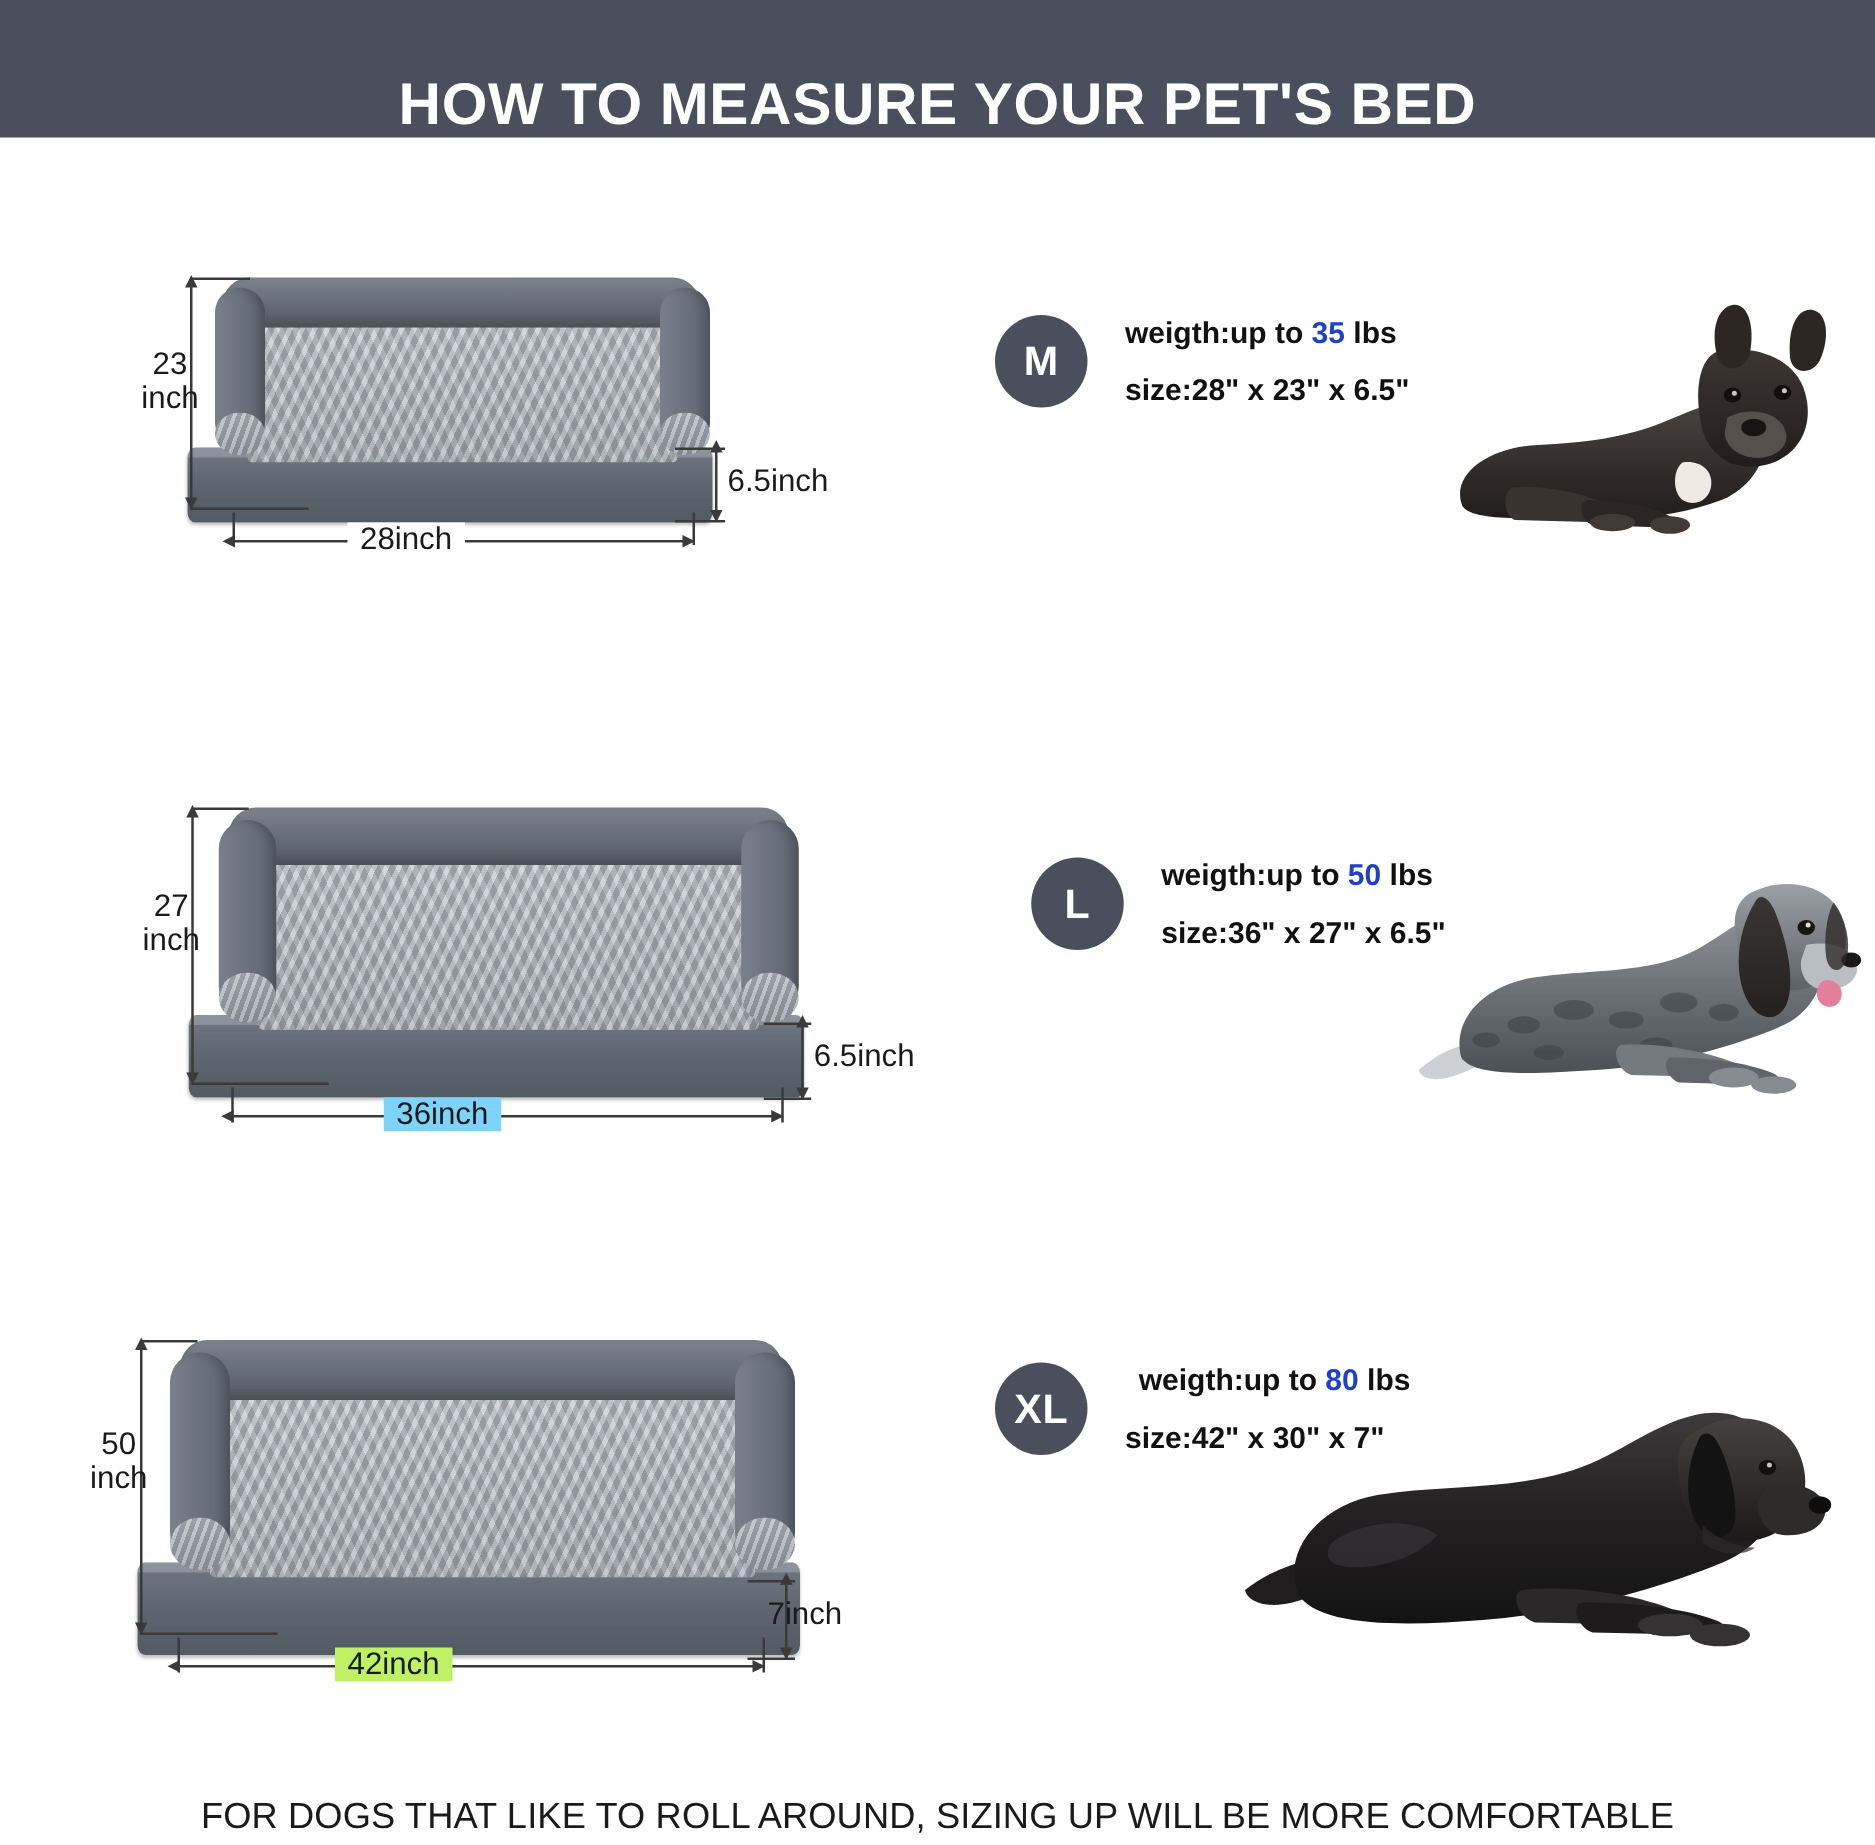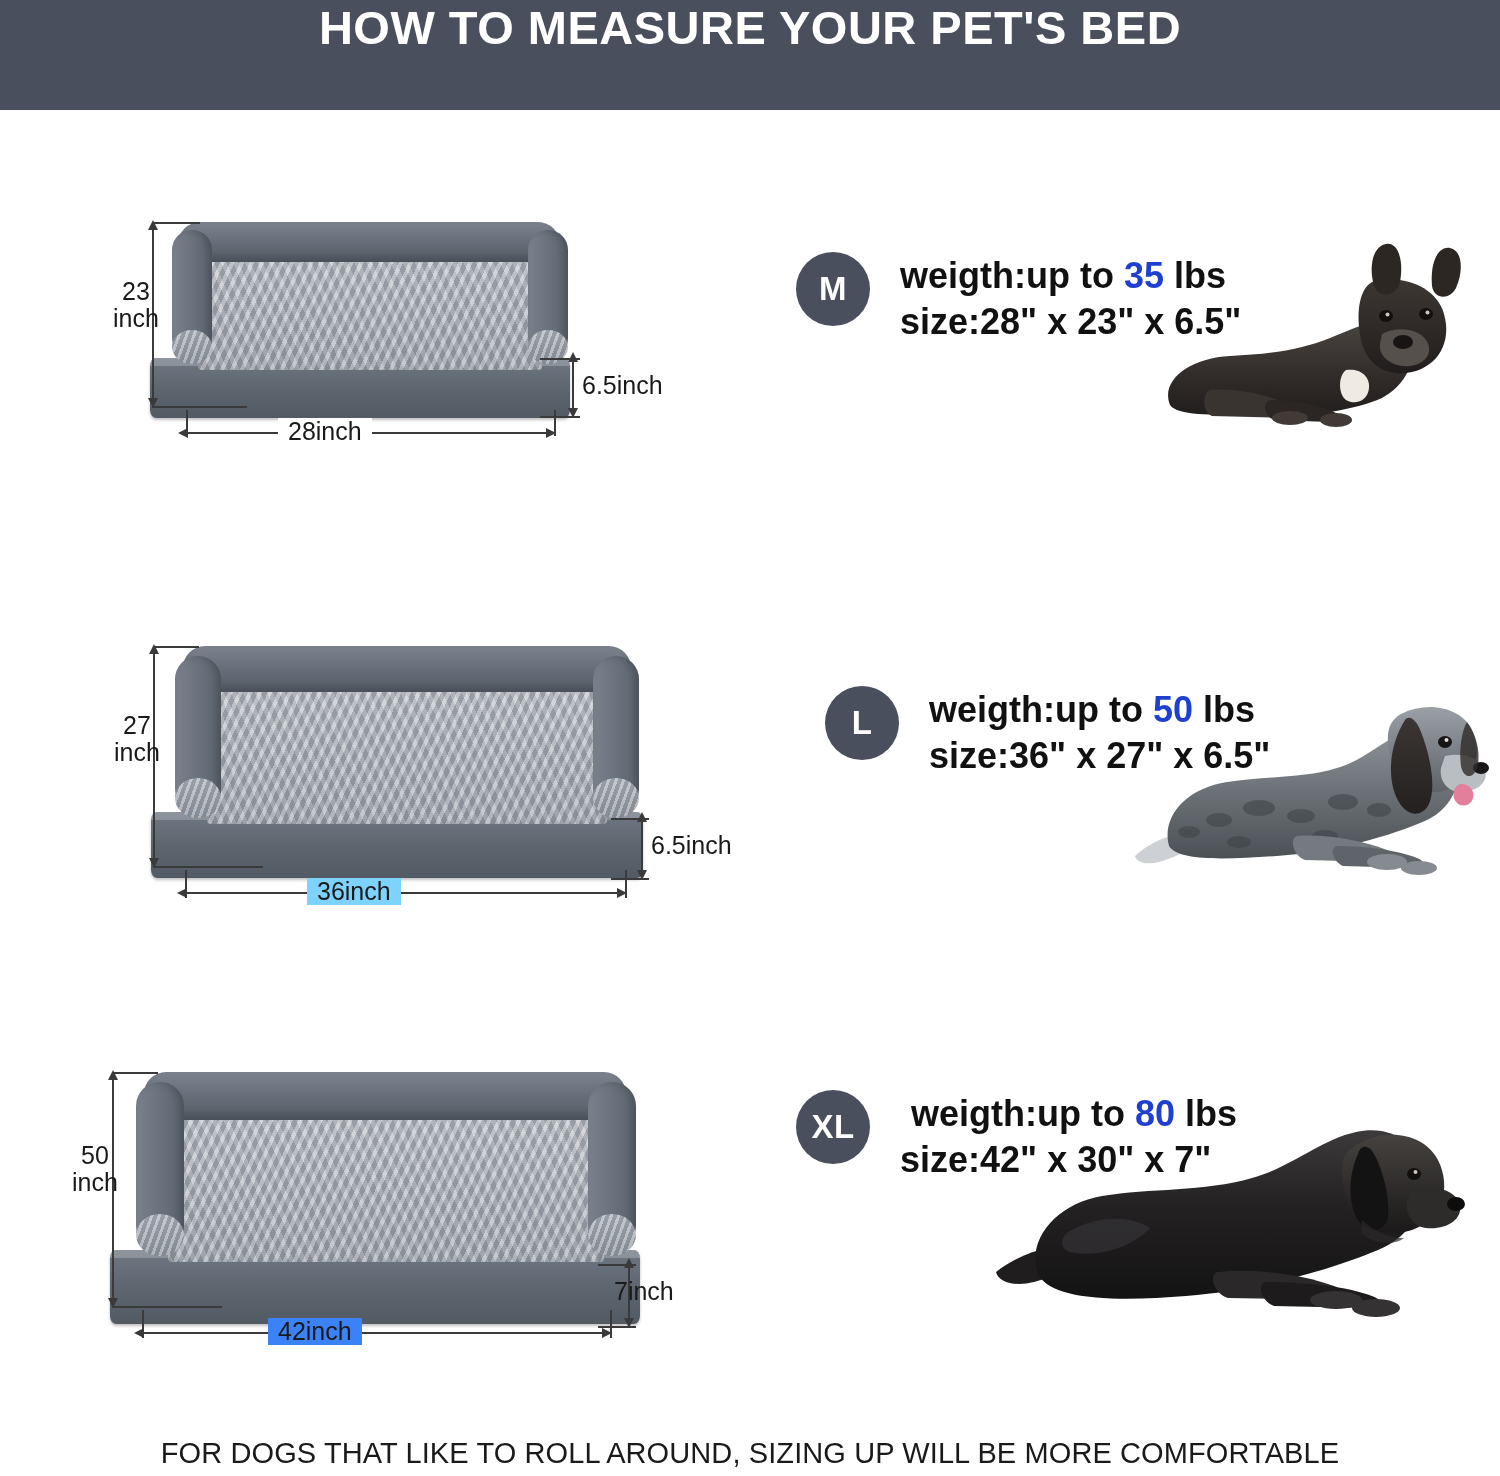--- a/index.html
+++ b/index.html
@@ -15,21 +15,21 @@
     overflow: hidden;
     position: relative;
   }
 
   
   .header {
     width: 1500px;
     height: 110px;
     background: #4a4f5e;
     display: flex;
-    align-items: flex-start;
+    align-items: flex-end;
     justify-content: center;
     box-sizing: border-box;
   }
   .header-title {
     color: #ffffff;
     font-size: 47px;
     font-weight: bold;
     letter-spacing: 0.5px;
     white-space: nowrap;
   }
@@ -154,21 +154,21 @@
     color: #ffffff;
     display: flex;
     align-items: center;
     justify-content: center;
     font-size: 33px;
     font-weight: bold;
     letter-spacing: 0.5px;
   }
   .spec {
     position: absolute;
-    font-size: 36px;
+    font-size: 24px;
     font-weight: bold;
     color: #111111;
     white-space: nowrap;
     line-height: 1.45;
   }
   .spec .hl {
     color: #1f3fd0;
     font-weight: bold;
   }
 
@@ -409,21 +409,21 @@
     <div class="dim-label two-line" style="left:62px; top:160px; width:66px;">
       <span>50</span><br>
       <span>inch</span>
     </div>
 
     <div class="dim-line dim-h" style="left:142px; top:350px; width:468px;"></div>
     <div class="arrow arrow-left" style="left:134px; top:346px;"></div>
     <div class="arrow arrow-right" style="left:602px; top:346px;"></div>
     <div class="tick" style="left:142px; top:328px; height:28px;"></div>
     <div class="tick" style="left:610px; top:328px; height:28px;"></div>
-    <div class="dim-label" style="left:268px; top:336px; background:#3b82f6; padding:0 10px;">42inch</div>
+    <div class="dim-label" style="left:268px; top:336px; background:#bef264; padding:0 10px;">42inch</div>
 
     <div class="dim-line dim-v" style="left:628px; top:284px; height:60px;"></div>
     <div class="arrow arrow-up" style="left:624px; top:276px;"></div>
     <div class="arrow arrow-down" style="left:624px; top:336px;"></div>
     <div class="tick" style="left:598px; top:282px; width:38px; height:1.5px; background:#3a3a3a;"></div>
     <div class="tick" style="left:598px; top:344px; width:38px; height:1.5px; background:#3a3a3a;"></div>
     <div class="dim-label" style="left:614px; top:296px;">7inch</div>
   </div>
 
   <div class="row-info">

